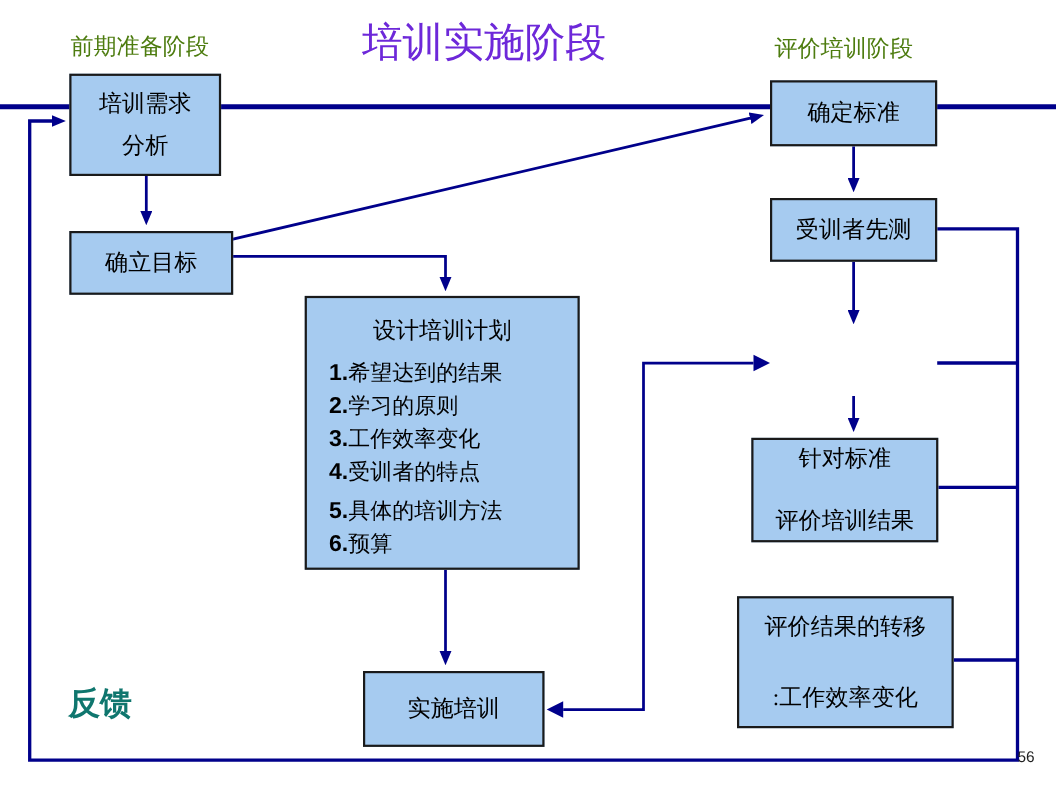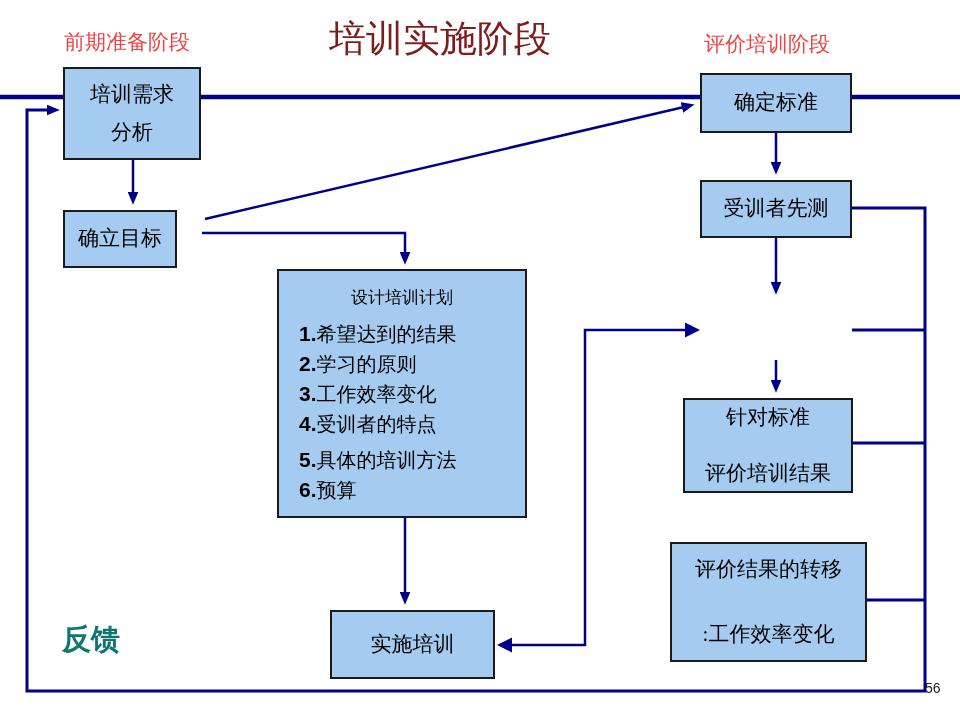--- a/index.html
+++ b/index.html
@@ -24,64 +24,64 @@
     align-items: center;
     justify-content: center;
     color: #000;
     font-size: 21px;
     z-index: 2;
     text-align: center;
   }
   .box .bline { line-height: 1.2; }
 
   #box-needs     { left: 63px;  top: 67px;  width: 138px; height: 93px;  gap: 12px; }
-  #box-goal      { left: 63px;  top: 210px; width: 114px; height: 58px;  }
+  #box-goal      { left: 63px;  top: 210px; width: 149px; height: 58px;  }
   #box-plan      { left: 277px; top: 269px; width: 250px; height: 249px; justify-content: flex-start; align-items: stretch; text-align: left; }
   #box-implement { left: 330px; top: 610px; width: 165px; height: 69px;  }
   #box-standard  { left: 700px; top: 73px;  width: 152px; height: 60px;  }
   #box-pretest   { left: 700px; top: 180px; width: 152px; height: 58px;  }
   #box-control   { left: 700px; top: 300px; width: 152px; height: 60px;  }
   #box-evaluate  { left: 683px; top: 398px; width: 170px; height: 95px;  gap: 30px; }
   #box-transfer  { left: 670px; top: 542px; width: 197px; height: 120px; gap: 40px; }
 
   #box-plan .plan-title {
     text-align: center;
     margin-top: 15px;
-    font-size: 17px;
+    font-size: 21px;
   }
   #box-plan .plan-list {
     margin: 10px 0 0 20px;
     font-size: 20px;
   }
   #box-plan .plan-item { line-height: 29px; white-space: nowrap; }
   #box-plan .plan-item.gap-before { margin-top: 6px; }
   #box-plan .num {
     font-family: "Liberation Sans", sans-serif;
     font-weight: bold;
     font-size: 21px;
   }
 
   .stage-label {
     position: absolute;
     font-size: 21px;
-    color: #ef4444;
+    color: #4d7c0f;
     z-index: 2;
     white-space: nowrap;
   }
   #label-stage-left  { left: 64px;  top: 28px; }
   #label-stage-right { left: 704px; top: 30px; }
 
   #slide-title {
     position: absolute;
     left: 320px; top: 14px;
     width: 240px;
     text-align: center;
     font-family: "Liberation Sans", sans-serif;
     font-size: 37px;
-    color: #7f1d1d;
+    color: #6d28d9;
     z-index: 2;
     white-space: nowrap;
   }
   #label-feedback {
     position: absolute;
     left: 62px; top: 620px;
     font-family: Liberation Sans, sans-serif;
     font-weight: bold;
     font-size: 29px;
     color: #0f766e;

